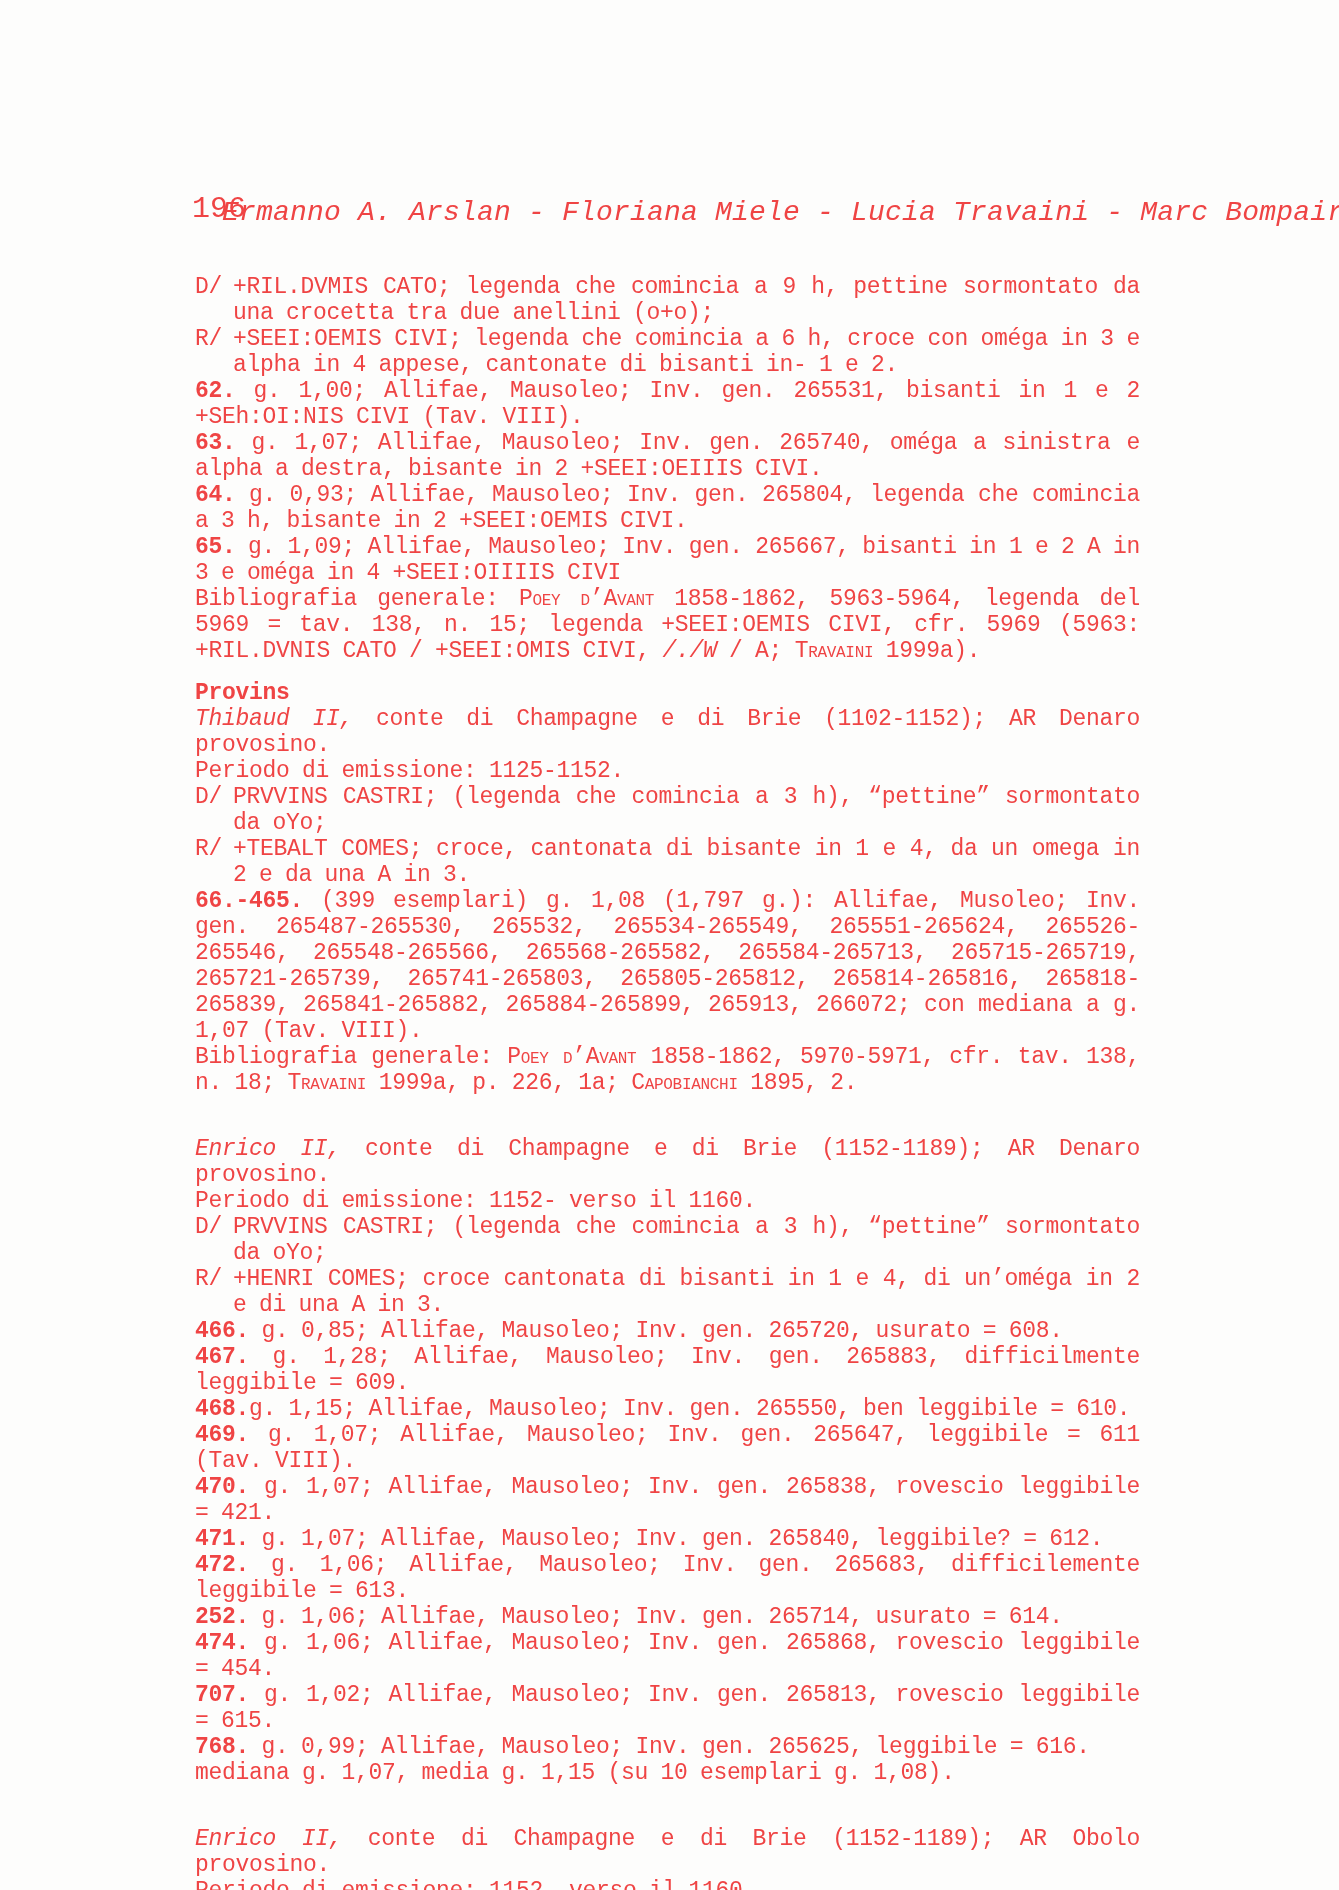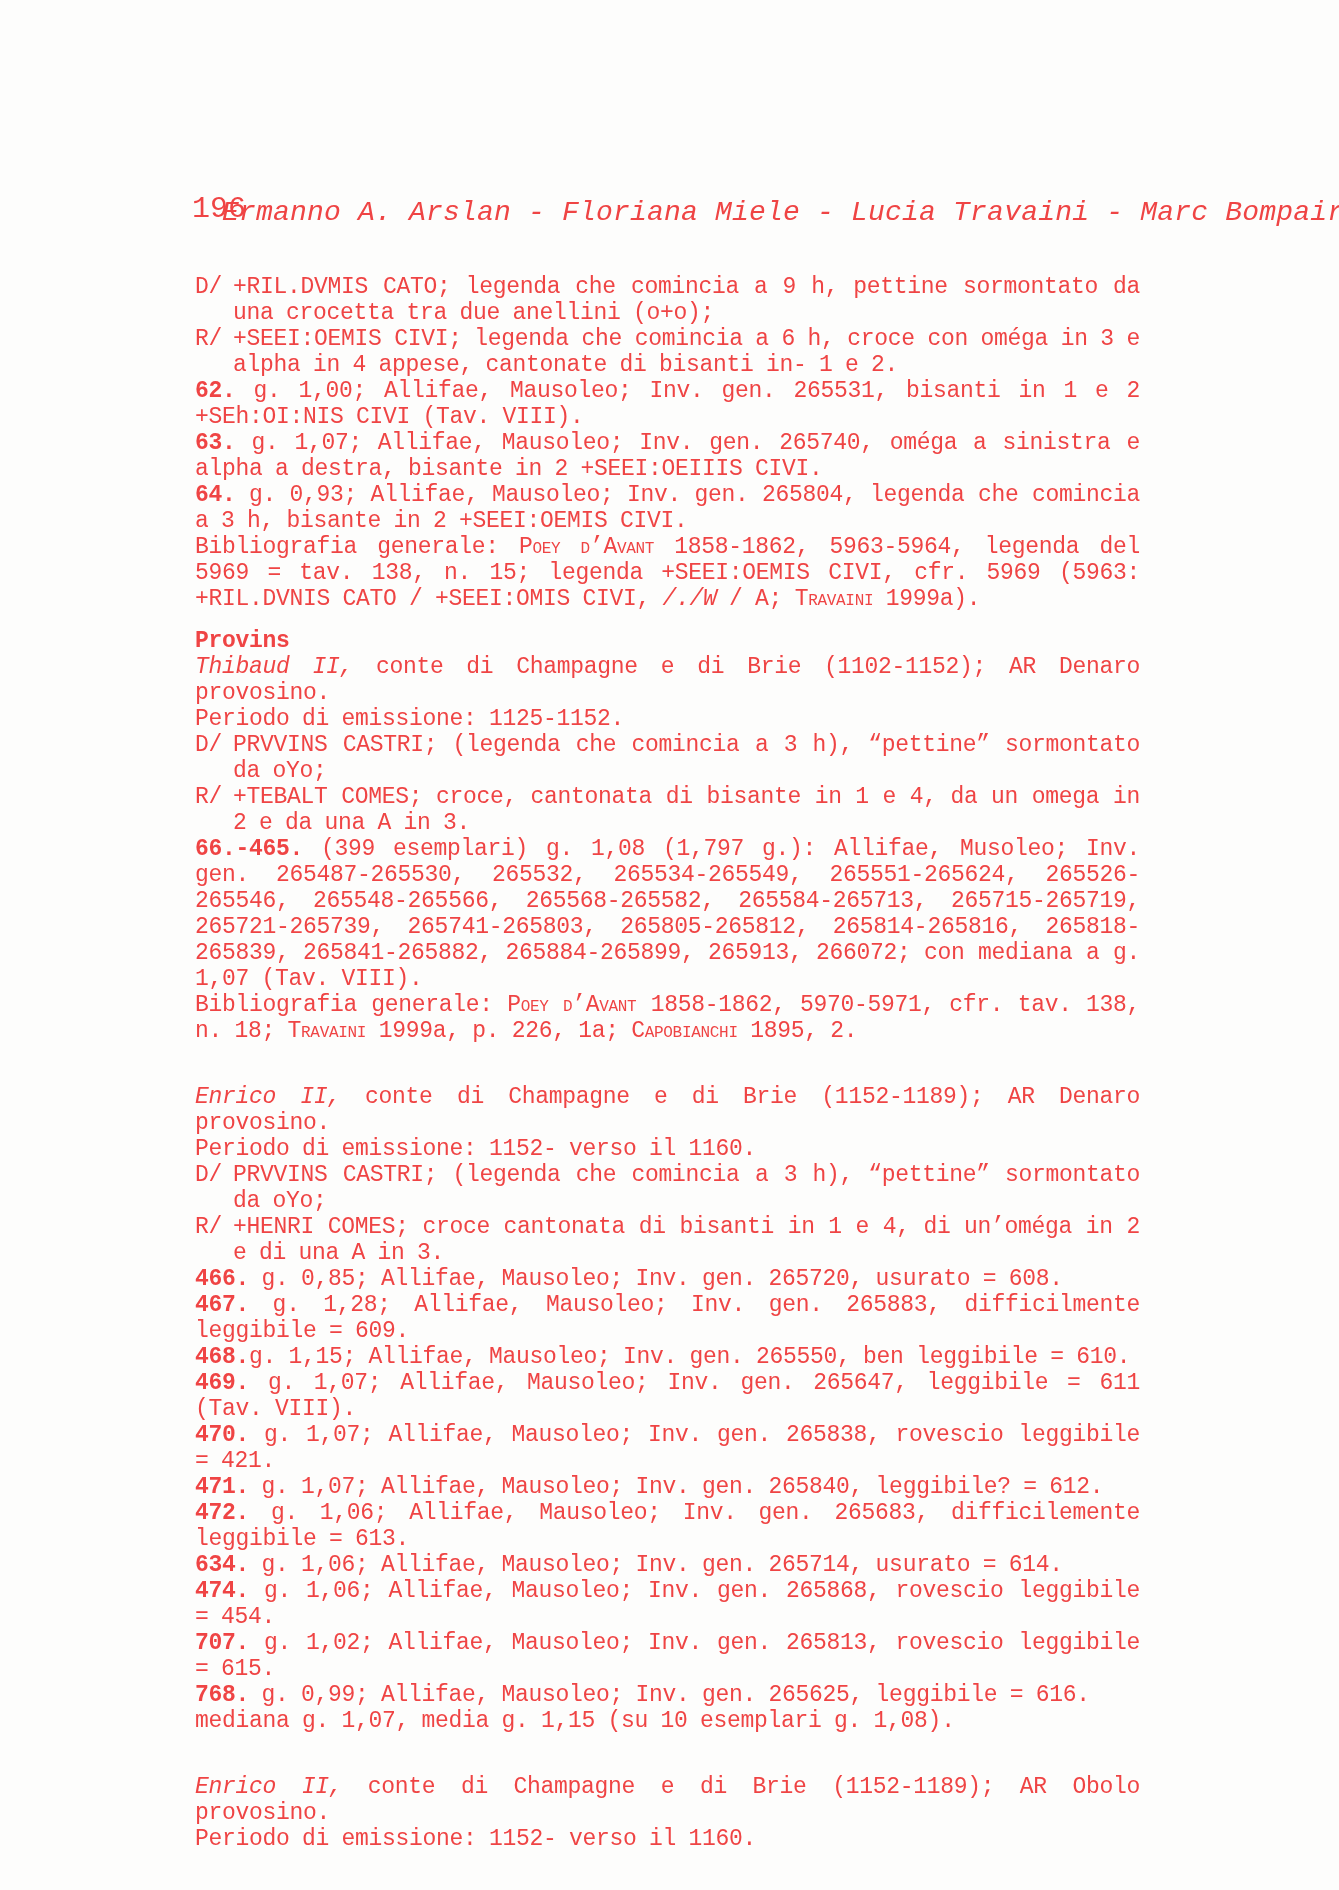--- a/index.html
+++ b/index.html
@@ -56,40 +56,41 @@
 
 <div class="page">
   <div class="pagenum">196</div>
   <div class="runhead">Ermanno A. Arslan - Floriana Miele - Lucia Travaini - Marc Bompaire</div>
   <div class="bodytext">
       <p class="para hang"><span class="lbl">D/</span><span>+RIL.DVMIS CATO; legenda che comincia a 9 h, pettine sormontato da una crocetta tra due anellini (o+o);</span></p>
       <p class="para hang"><span class="lbl">R/</span><span>+SEEI:OEMIS CIVI; legenda che comincia a 6 h, croce con oméga in 3 e alpha in 4 appese, cantonate di bisanti in- 1 e 2.</span></p>
       <p class="para"><span class="b">62.</span><span> g. 1,00; Allifae, Mausoleo; Inv. gen. 265531, bisanti in 1 e 2 +SEh:OI:NIS CIVI (Tav. VIII).</span></p>
       <p class="para"><span class="b">63.</span><span> g. 1,07; Allifae, Mausoleo; Inv. gen. 265740, oméga a sinistra e alpha a destra, bisante in 2 +SEEI:OEIIIS CIVI.</span></p>
       <p class="para"><span class="b">64.</span><span> g. 0,93; Allifae, Mausoleo; Inv. gen. 265804, legenda che comincia a 3 h, bisante in 2 +SEEI:OEMIS CIVI.</span></p>
+      <p class="para"><span class="b">65.</span><span> g. 1,09; Allifae, Mausoleo; Inv. gen. 265667, bisanti in 1 e 2 A in 3 e oméga in 4 +SEEI:OIIIIS CIVI</span></p>
       <p class="para"><span>Bibliografia generale: </span><span class="sc">Poey d’Avant</span><span> 1858-1862, 5963-5964, legenda del 5969 = tav. 138, n. 15; legenda +SEEI:OEMIS CIVI, cfr. 5969 (5963: +RIL.DVNIS CATO / +SEEI:OMIS CIVI, </span><span class="i">/./W</span><span> / A; </span><span class="sc">Travaini</span><span> 1999a).</span></p>
       <p class="para gap-lg"><span class="b">Provins</span></p>
       <p class="para"><span class="i">Thibaud II,</span><span> conte di Champagne e di Brie (1102-1152); AR Denaro provosino.</span></p>
       <p class="para"><span>Periodo di emissione: 1125-1152.</span></p>
       <p class="para hang"><span class="lbl">D/</span><span>PRVVINS CASTRI; (legenda che comincia a 3 h), “pettine” sormontato da oYo;</span></p>
       <p class="para hang"><span class="lbl">R/</span><span>+TEBALT COMES; croce, cantonata di bisante in 1 e 4, da un omega in 2 e da una A in 3.</span></p>
       <p class="para"><span class="b">66.-465.</span><span> (399 esemplari) g. 1,08 (1,797 g.): Allifae, Musoleo; Inv. gen. 265487-265530, 265532, 265534-265549, 265551-265624, 265526-265546, 265548-265566, 265568-265582, 265584-265713, 265715-265719, 265721-265739, 265741-265803, 265805-265812, 265814-265816, 265818-265839, 265841-265882, 265884-265899, 265913, 266072; con mediana a g. 1,07 (Tav. VIII).</span></p>
       <p class="para"><span>Bibliografia generale: </span><span class="sc">Poey d’Avant</span><span> 1858-1862, 5970-5971, cfr. tav. 138, n. 18; </span><span class="sc">Travaini</span><span> 1999a, p. 226, 1a; </span><span class="sc">Capobianchi</span><span> 1895, 2.</span></p>
       <p class="para gap-md"><span class="i">Enrico II,</span><span> conte di Champagne e di Brie (1152-1189); AR Denaro provosino.</span></p>
       <p class="para"><span>Periodo di emissione: 1152- verso il 1160.</span></p>
       <p class="para hang"><span class="lbl">D/</span><span>PRVVINS CASTRI; (legenda che comincia a 3 h), “pettine” sormontato da oYo;</span></p>
       <p class="para hang"><span class="lbl">R/</span><span>+HENRI COMES; croce cantonata di bisanti in 1 e 4, di un’oméga in 2 e di una A in 3.</span></p>
       <p class="para"><span class="b">466.</span><span> g. 0,85; Allifae, Mausoleo; Inv. gen. 265720, usurato = 608.</span></p>
       <p class="para"><span class="b">467.</span><span> g. 1,28; Allifae, Mausoleo; Inv. gen. 265883, difficilmente leggibile = 609.</span></p>
       <p class="para"><span class="b">468.</span><span>g. 1,15; Allifae, Mausoleo; Inv. gen. 265550, ben leggibile = 610.</span></p>
       <p class="para"><span class="b">469.</span><span> g. 1,07; Allifae, Mausoleo; Inv. gen. 265647, leggibile = 611 (Tav. VIII).</span></p>
       <p class="para"><span class="b">470.</span><span> g. 1,07; Allifae, Mausoleo; Inv. gen. 265838, rovescio leggibile = 421.</span></p>
       <p class="para"><span class="b">471.</span><span> g. 1,07; Allifae, Mausoleo; Inv. gen. 265840, leggibile? = 612.</span></p>
       <p class="para"><span class="b">472.</span><span> g. 1,06; Allifae, Mausoleo; Inv. gen. 265683, difficilemente leggibile = 613.</span></p>
-      <p class="para"><span class="b">634.</span><span> g. 1,06; Allifae, Mausoleo; Inv. gen. 265714, usurato = 614.</span></p>
+      <p class="para"><span class="b">252.</span><span> g. 1,06; Allifae, Mausoleo; Inv. gen. 265714, usurato = 614.</span></p>
       <p class="para"><span class="b">474.</span><span> g. 1,06; Allifae, Mausoleo; Inv. gen. 265868, rovescio leggibile = 454.</span></p>
       <p class="para"><span class="b">707.</span><span> g. 1,02; Allifae, Mausoleo; Inv. gen. 265813, rovescio leggibile = 615.</span></p>
       <p class="para"><span class="b">768.</span><span> g. 0,99; Allifae, Mausoleo; Inv. gen. 265625, leggibile = 616.</span></p>
       <p class="para"><span>mediana g. 1,07, media g. 1,15 (su 10 esemplari g. 1,08).</span></p>
       <p class="para gap-md"><span class="i">Enrico II,</span><span> conte di Champagne e di Brie (1152-1189); AR Obolo provosino.</span></p>
       <p class="para"><span>Periodo di emissione: 1152- verso il 1160.</span></p>
     </div>
 </div>
 
 </body></html>

